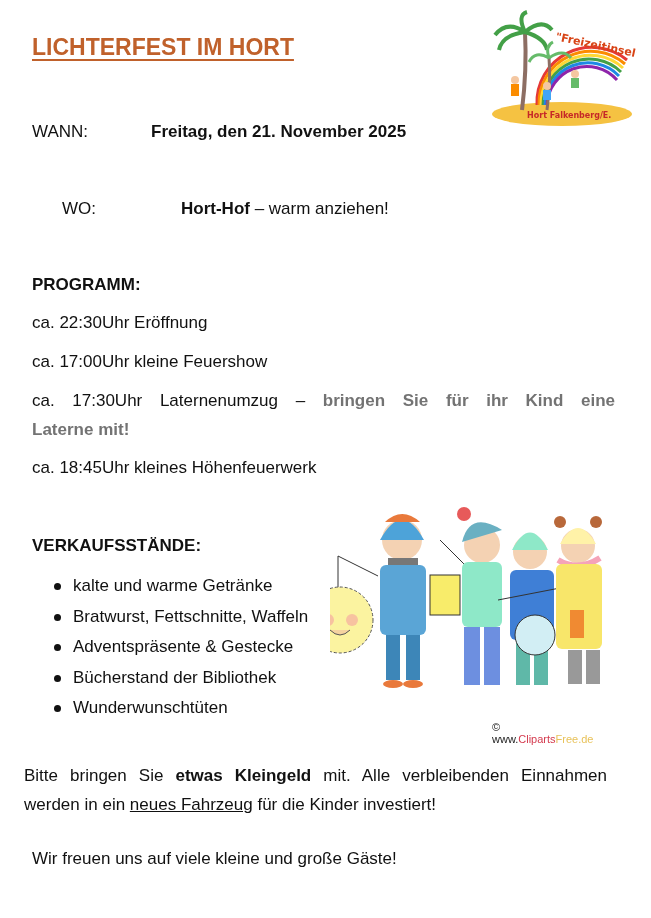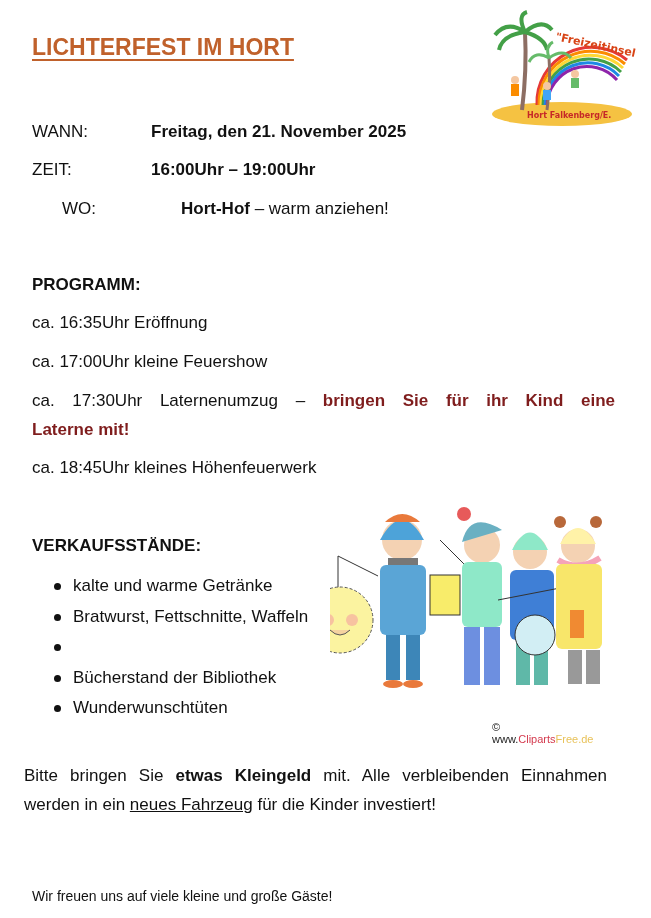--- a/index.html
+++ b/index.html
@@ -14,31 +14,31 @@
       text-underline-offset: 4px; letter-spacing: 0px;
     }
     .logo { position: absolute; left: 487px; top: 10px; width: 150px; height: 118px; }
     .info-row { position: absolute; left: 32px; font-size: 17px; }
     .info-label { display: inline-block; width: 119px; }
     .info-value { display: inline-block; }
     .b { font-weight: bold; }
     .section-head { position: absolute; left: 32px; font-size: 17px; font-weight: bold; }
     .prog-item { position: absolute; left: 32px; font-size: 17px; }
     .prog-wide { position: absolute; left: 32px; width: 583px; font-size: 17px; text-align: justify; text-align-last: justify; line-height: 28px; }
-    .red { color: #7f1d1d; font-weight: bold; }
+    .red { color: #737373; font-weight: bold; }
     .stand-list { position: absolute; left: 52px; top: 572px; margin: 0; padding: 0; list-style: none; }
     .stand-list li { font-size: 17px; height: 30.5px; line-height: 28px; position: relative; padding-left: 21px; }
     .stand-list li .bullet { position: absolute; left: 2px; top: 11px; width: 7px; height: 7px; border-radius: 50%; background: #111; }
     .kids { position: absolute; left: 330px; top: 500px; width: 300px; height: 200px; }
     .credit { position: absolute; left: 492px; top: 721px; font-size: 11px; color: #222; }
     .credit .c1 { color: #d43a4e; }
     .credit .c2 { color: #e8c25a; margin-top: 21px; }
     .para { position: absolute; left: 24px; width: 583px; font-size: 17px; line-height: 29px; text-align: justify; }
     .u { text-decoration: underline; }
-    .closing { position: absolute; left: 32px; top: 888px; font-size: 14px; text-align: right; }
+    .closing { position: absolute; left: 32px; top: 849px; font-size: 17px; text-align: right; }
   </style>
 </head>
 <body>
 
 <div class="page">
 
   <div class="title">LICHTERFEST IM HORT</div>
 
   <svg class="logo" viewBox="0 0 150 118">
     <ellipse cx="75" cy="104" rx="70" ry="12" fill="#f5c242"></ellipse>
@@ -58,29 +58,26 @@
       <rect x="56" y="80" width="8" height="10" fill="#42a5f5"></rect>
     <circle cx="88" cy="64" r="4" fill="#f4c7a1"></circle>
       <rect x="84" y="68" width="8" height="10" fill="#66bb6a"></rect>
     <text x="68" y="30" font-size="11" font-weight="bold" fill="#d84315" font-family="DejaVu Sans, sans-serif" transform="rotate(12 68 30)">"Freizeitinsel"</text>
     <text x="40" y="108" font-size="8" font-weight="bold" fill="#c62828" font-family="DejaVu Sans, sans-serif">Hort Falkenberg/E.</text>
   </svg>
 
   <div class="info-row" style="top:122px;">
     <span class="info-label">WANN:</span><span class="info-value b">Freitag, den 21. November 2025</span>
   </div>
-  <div class="info-row" style="top:160px;">
-    <span class="info-label">ZEIT:</span><span class="info-value b">16:00Uhr – 19:00Uhr</span>
-  </div>
   <div class="info-row" style="top:199px;margin-left:30px;">
     <span class="info-label">WO:</span><span class="info-value"><span class="b">Hort-Hof</span><span> – warm anziehen!</span></span>
   </div>
 
   <div class="section-head" style="top:275px;">PROGRAMM:</div>
-  <div class="prog-item" style="top:313px;">ca. 16:35Uhr Eröffnung</div>
+  <div class="prog-item" style="top:313px;">ca. 22:30Uhr Eröffnung</div>
   <div class="prog-item" style="top:352px;">ca. 17:00Uhr kleine Feuershow</div>
   <div class="prog-wide" style="top:387px;">
     <span>ca. 17:30Uhr Laternenumzug – </span><span class="red">bringen Sie für ihr Kind eine</span>
   </div>
   <div class="prog-item red" style="top:420px;">Laterne mit!</div>
   <div class="prog-item" style="top:458px;">ca. 18:45Uhr kleines Höhenfeuerwerk</div>
 
   <svg class="kids" viewBox="0 0 300 200">
     <line x1="8" y1="56" x2="48" y2="76" stroke="#333" stroke-width="1"></line>
     <line x1="8" y1="56" x2="8" y2="88" stroke="#333" stroke-width="1"></line>
@@ -120,21 +117,21 @@
     <rect x="226" y="64" width="46" height="85" rx="6" fill="#f8e66a"></rect>
     <rect x="240" y="110" width="14" height="28" fill="#f08a32"></rect>
     <rect x="238" y="150" width="14" height="34" fill="#999"></rect>
       <rect x="256" y="150" width="14" height="34" fill="#999"></rect>
   </svg>
 
   <div class="section-head" style="top:536px;">VERKAUFSSTÄNDE:</div>
   <ul class="stand-list">
     <li><span class="bullet"></span><span>kalte und warme Getränke</span></li>
     <li><span class="bullet"></span><span>Bratwurst, Fettschnitte, Waffeln</span></li>
-    <li><span class="bullet"></span></li>
+    <li><span class="bullet"></span><span>Adventspräsente &amp; Gestecke</span></li>
     <li><span class="bullet"></span><span>Bücherstand der Bibliothek</span></li>
     <li><span class="bullet"></span><span>Wunderwunschtüten</span></li>
   </ul>
 
   <div class="credit">
     <span>© www.</span><span class="c1">Cliparts</span><span class="c2">Free.de</span>
   </div>
 
   <div class="para" style="top:761px;">
     <span>Bitte bringen Sie </span><span class="b">etwas Kleingeld</span><span> mit. Alle verbleibenden Einnahmen werden in ein </span><span class="u">neues Fahrzeug</span><span> für die Kinder investiert!</span>

